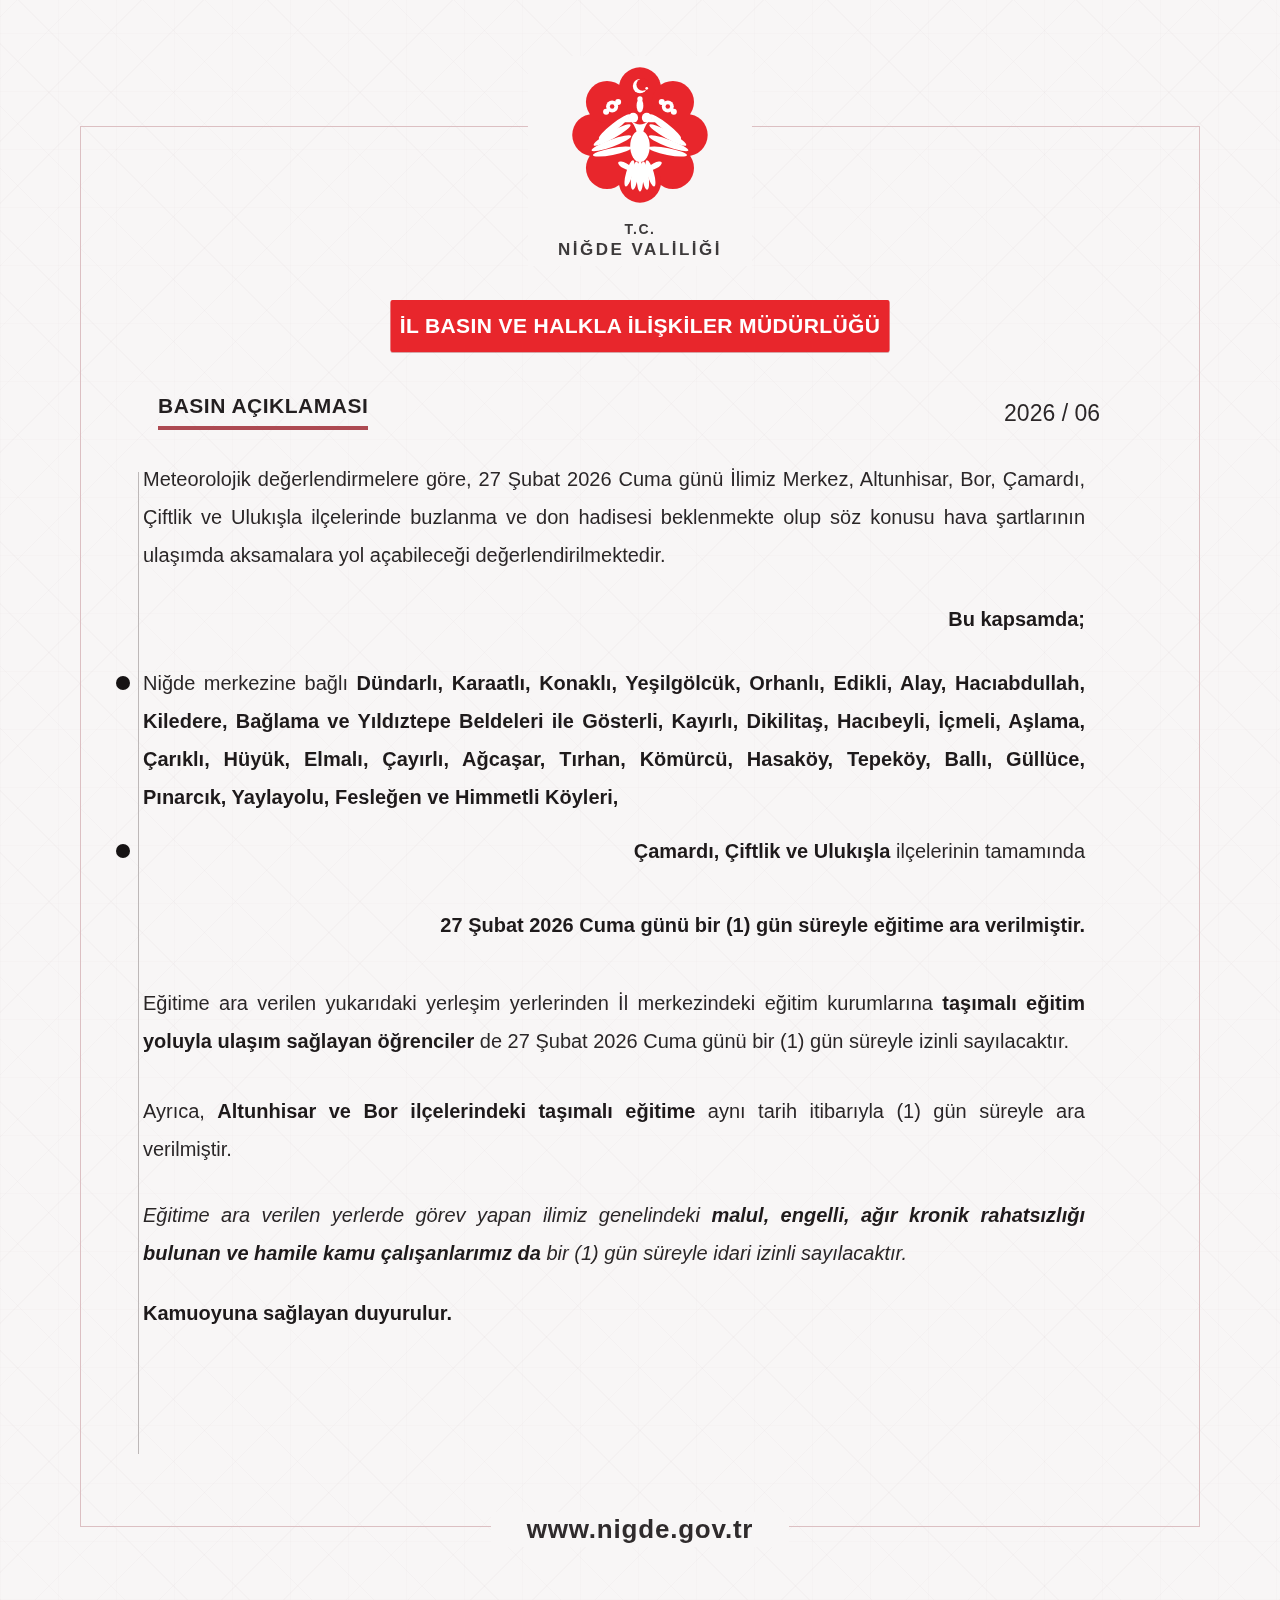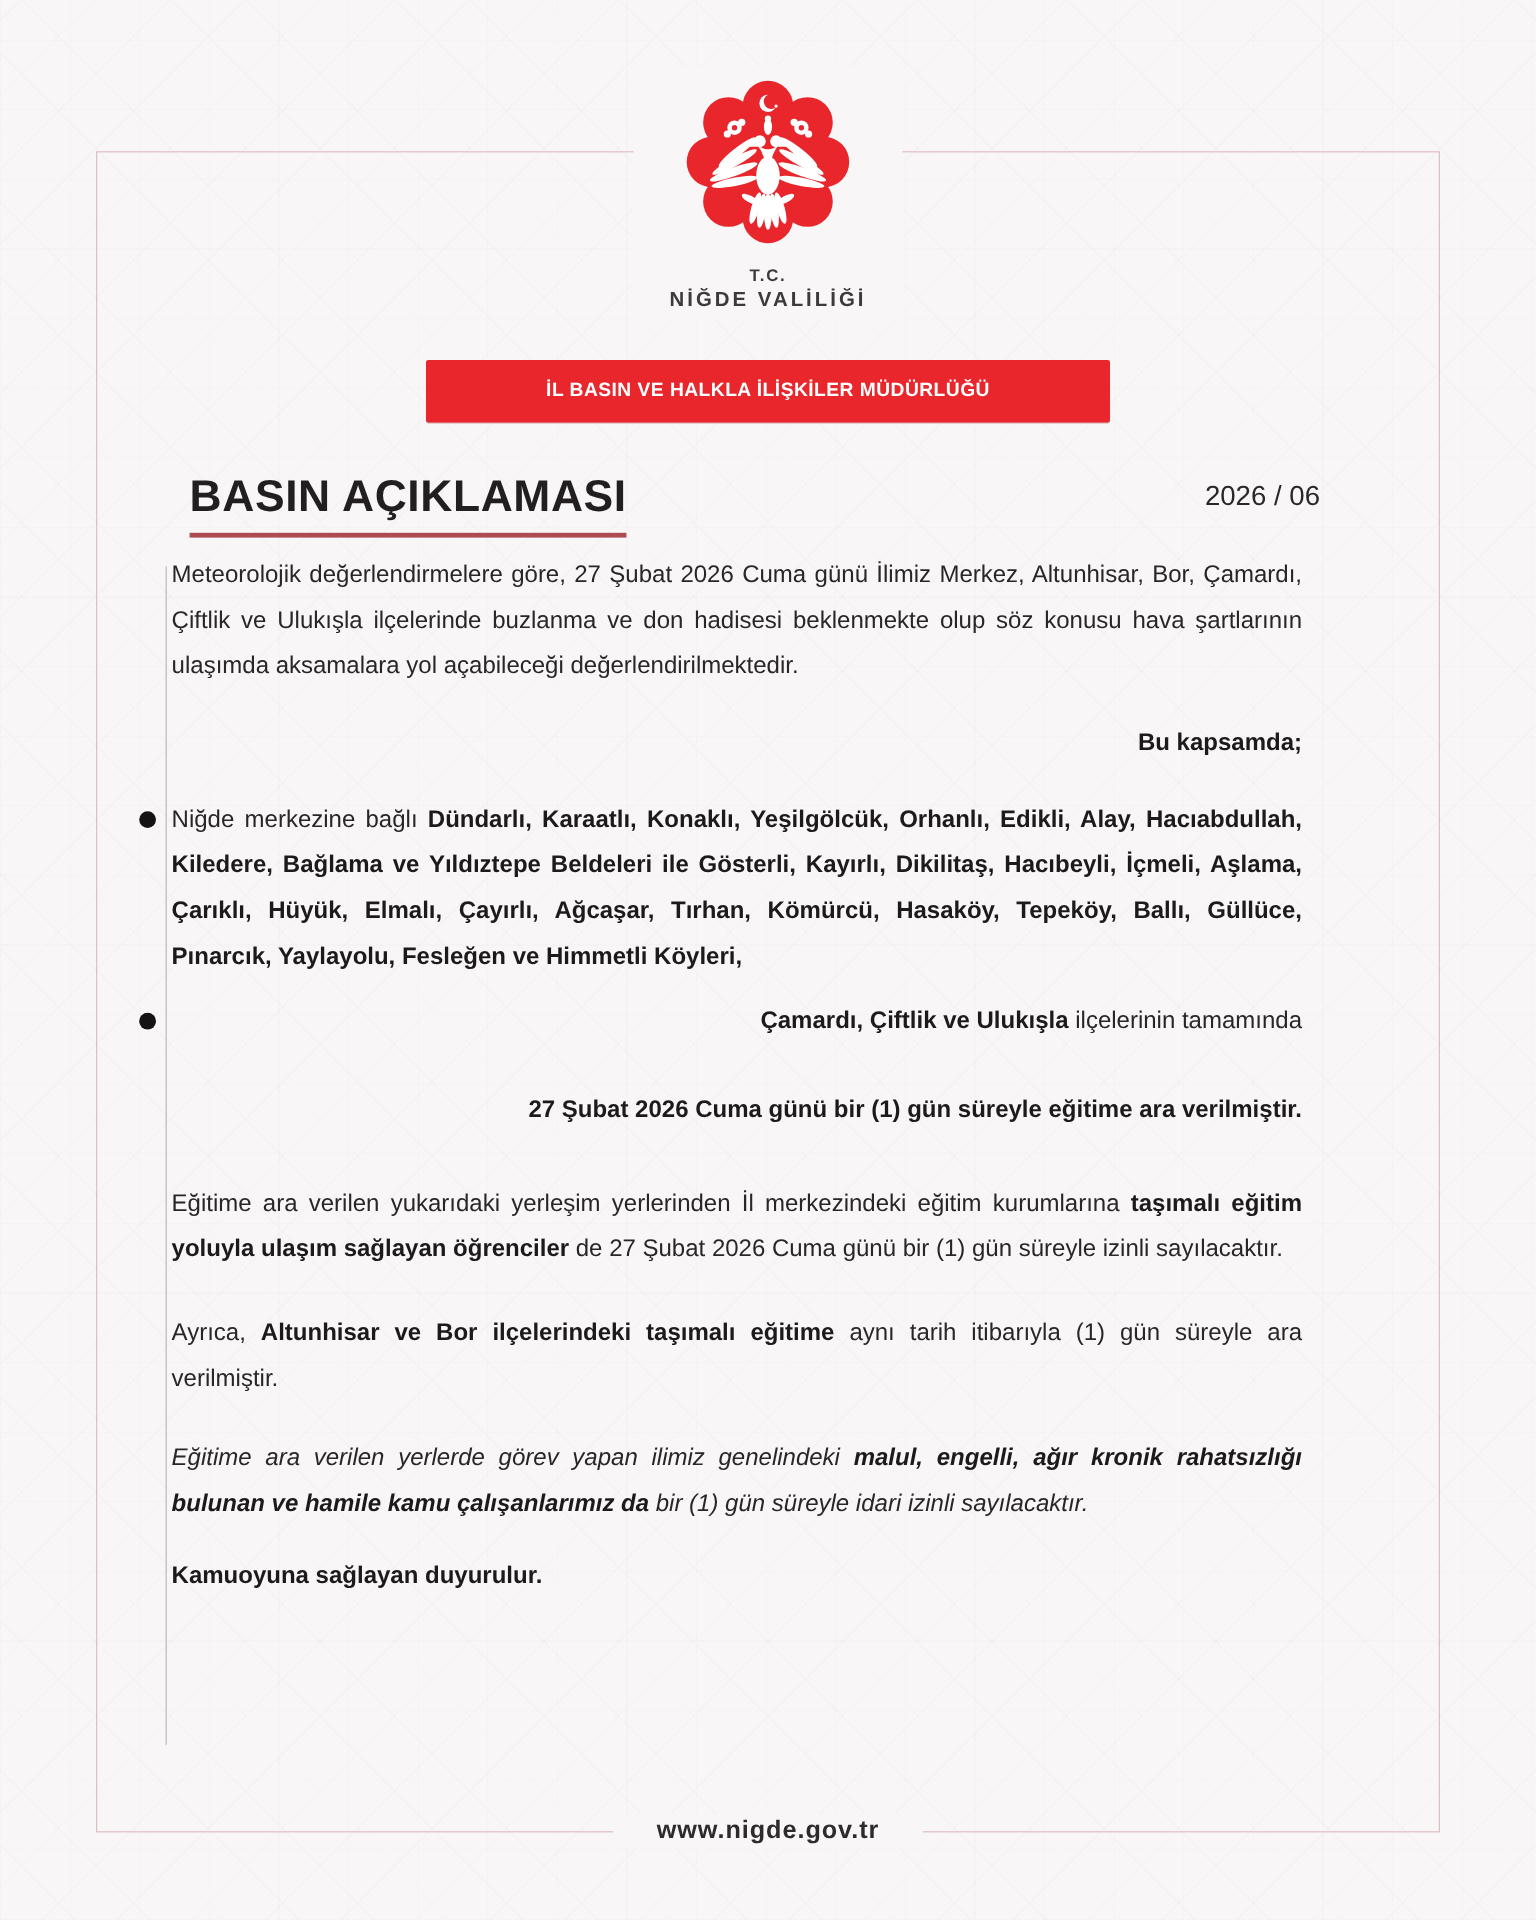--- a/index.html
+++ b/index.html
@@ -25,32 +25,32 @@
   .logo-block{
     position:absolute;top:56px;left:50%;transform:translateX(-50%);
     text-align:center;background:#f8f6f6;padding:0 30px 6px 30px;z-index:3;
   }
   .emblem{display:block;margin:0 auto;}
   .tc-line{font-size:14px;font-weight:700;color:#3d3a3b;letter-spacing:1.5px;margin-top:7px;}
   .org-line{font-size:17px;font-weight:700;color:#3d3a3b;letter-spacing:2.5px;margin-top:3px;}
   
   .banner{
     position:absolute;top:300px;left:50%;transform:translateX(-50%);
-    width:570px;height:52px;border-radius:2px;
+    width:499px;height:52px;border-radius:2px;
     display:flex;align-items:center;justify-content:center;
-    color:#ffffff;font-weight:700;font-size:16px;letter-spacing:0.4px;
+    color:#ffffff;font-weight:700;font-size:21px;letter-spacing:0.4px;
     box-shadow:0 1px 0 rgba(150,20,25,0.35);z-index:2;white-space:nowrap;
   }
   
   .title-row{
     position:absolute;left:158px;top:394px;width:942px;
     display:flex;justify-content:space-between;align-items:flex-start;z-index:2;
   }
   .doc-title{
-    margin:0;font-size:37px;font-weight:800;color:#231f20;letter-spacing:0.5px;
+    margin:0;font-size:21px;font-weight:800;color:#231f20;letter-spacing:0.5px;
     padding-bottom:9px;border-bottom:4px solid #ad4a52;line-height:1.1;
   }
   .doc-number{font-size:23px;font-weight:400;color:#2b2728;margin-top:6px;}
   
   .v-guide{position:absolute;left:138px;top:472px;width:1px;height:982px;background:#bdb8b8;z-index:1;}
   
   .content{
     position:absolute;left:143px;top:460px;width:942px;z-index:2;
     font-size:20px;line-height:38px;color:#2a2627;text-align:justify;
   }
@@ -66,21 +66,21 @@
   .bullet-2{margin-top:16px !important;text-align:right;}
   .announcement{font-weight:700;color:#1e1a1b;margin-top:36px !important;text-align:right;}
   .para-1{margin-top:40px !important;}
   .para-2{margin-top:32px !important;}
   .para-3{margin-top:28px !important;font-style:italic;}
   .closing{font-weight:700;color:#1e1a1b;margin-top:22px !important;text-align:left;}
   
   .footer{position:absolute;left:0;top:1512px;width:1280px;text-align:center;z-index:3;}
   .footer .site{
     display:inline-block;background:#f8f6f6;padding:2px 36px;
-    font-size:21px;font-weight:600;letter-spacing:0.8px;color:#2f2b2c;
+    font-size:26px;font-weight:600;letter-spacing:0.8px;color:#2f2b2c;
   }
 </style>
 </head>
 <body>
 
 <div class="page">
 
   <div class="frame"></div>
 
   <div class="logo-block">

